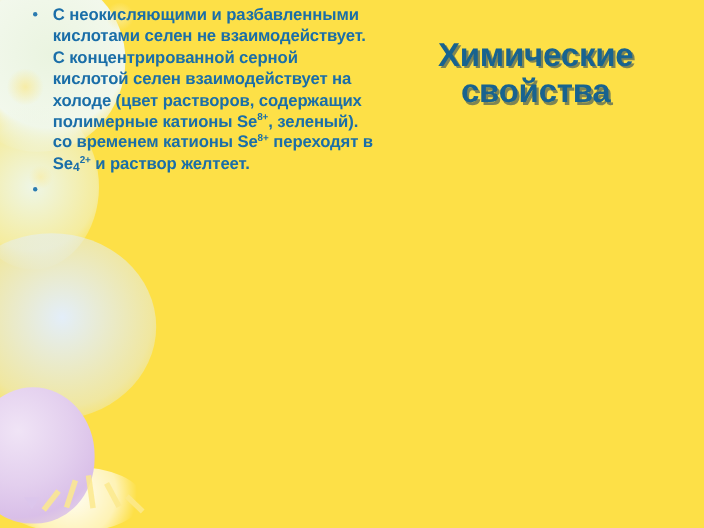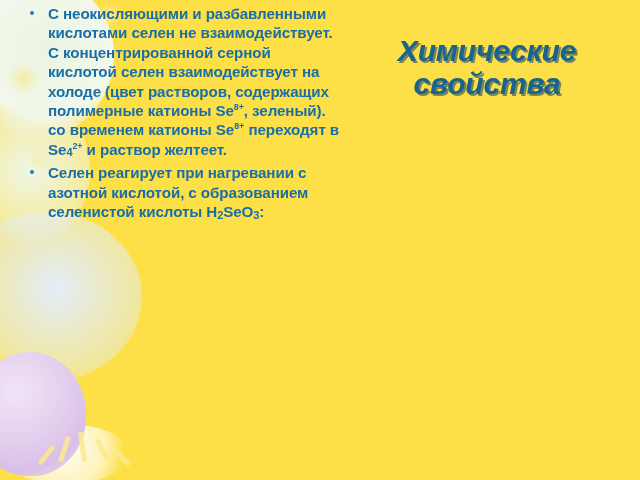--- a/index.html
+++ b/index.html
@@ -186,21 +186,20 @@
   .slide-title {
     margin: 0;
     padding: 34px 6px 0 0;
     text-align: center;
     color: #18638f;
     font-size: 30px;
     line-height: 33px;
     font-weight: bold;
     text-shadow: 2px 2px 0 rgba(20,58,96,0.55);
     letter-spacing: -0.2px;
-    font-style: italic;
   }
   .formula {
     margin: 0;
     padding: 24px 0 0 14px;
     color: #ec1c24;
     font-size: 28px;
     line-height: 31px;
     font-weight: bold;
     letter-spacing: -0.3px;
   }
@@ -236,21 +235,20 @@
   <div class="content">
 
     <div class="body-col">
       <ul class="bullets">
         <li>
           <span class="bullet-dot"></span>
           <span class="rich">С неокисляющими и разбавленными кислотами селен не взаимодействует. С концентрированной серной кислотой селен взаимодействует на холоде (цвет растворов, содержащих полимерные катионы Se<span class="sup">8+</span>, зеленый). со временем катионы Se<span class="sup">8+</span> переходят в Se<span class="sub">4</span><span class="sup">2+</span> и раствор желтеет.</span>
         </li>
         <li>
           <span class="bullet-dot"></span>
-          <span class="rich">Селен реагирует при нагревании с азотной кислотой, с образованием селенистой кислоты H<span class="sub">2</span>SeO<span class="sub">3</span>:</span>
         </li>
       </ul>
     </div>
 
     <div class="right-col">
       <h1 class="slide-title">Химические свойства</h1>
     </div>
 
   </div>
 </div>

